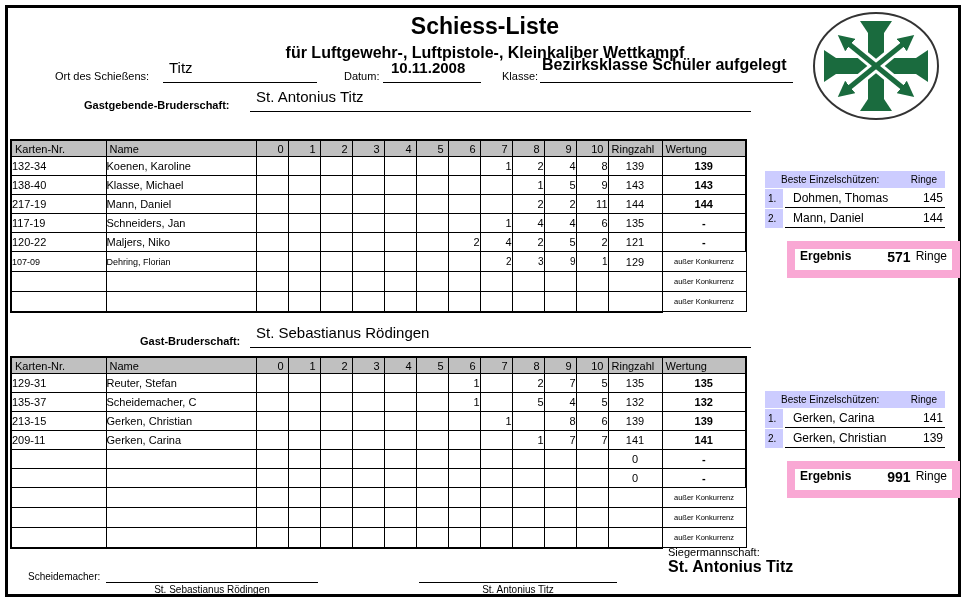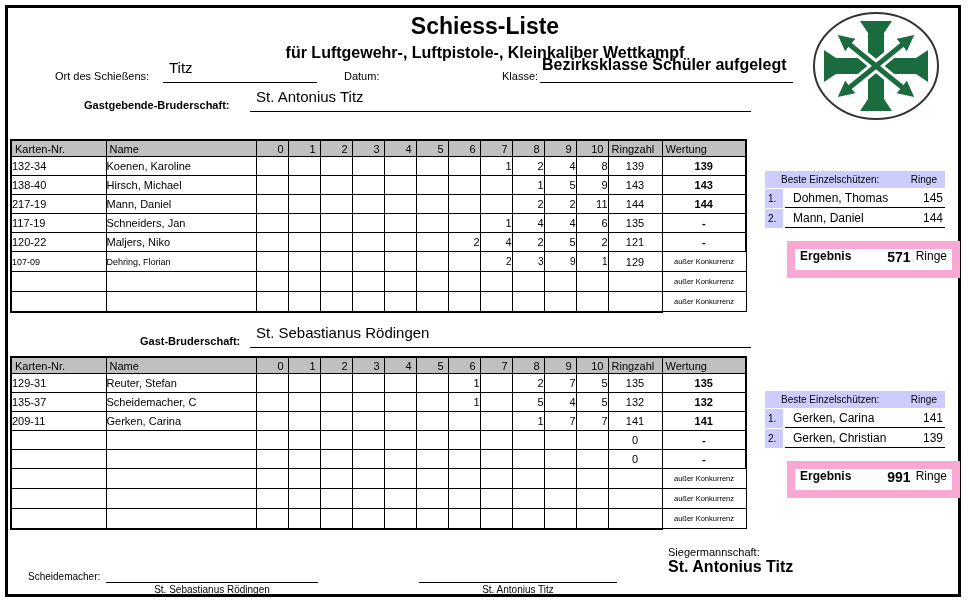--- a/index.html
+++ b/index.html
@@ -89,20 +89,21 @@
 
 <div class="page">
   <div class="abs frame"></div>
 
   <div class="abs title">Schiess-Liste</div>
   <div class="abs subtitle">für Luftgewehr-, Luftpistole-, Kleinkaliber Wettkampf</div>
 
   <div class="abs lbl" style="left:55px;top:70px;">Ort des Schießens:</div>
   <div class="abs ufield f-ort">Titz</div>
   <div class="abs lbl" style="left:344px;top:70px;">Datum:</div>
+  <div class="abs ufield f-datum">10.11.2008</div>
   <div class="abs lbl" style="left:502px;top:70px;">Klasse:</div>
   <div class="abs ufield f-klasse">Bezirksklasse Schüler aufgelegt</div>
 
   <div class="abs lbl-b" style="left:84px;top:99px;">Gastgebende-Bruderschaft:</div>
   <div class="abs ufield f-host">St. Antonius Titz</div>
 
   <table class="abs score" id="host-table">
     <colgroup>
       <col style="width:95px">
         <col style="width:150px">
@@ -152,21 +153,21 @@
           <td class="c-hit"></td>
           <td class="c-hit">1</td>
           <td class="c-hit">2</td>
           <td class="c-hit">4</td>
           <td class="c-hit">8</td>
           <td class="c-ring">139</td>
           <td class="c-wert">139</td>
         </tr>
         <tr>
           <td class="c-karten">138-40</td>
-          <td class="c-name">Hirsch, Michael</td>
+          <td class="c-name">Klasse, Michael</td>
           <td class="c-hit"></td>
           <td class="c-hit"></td>
           <td class="c-hit"></td>
           <td class="c-hit"></td>
           <td class="c-hit"></td>
           <td class="c-hit"></td>
           <td class="c-hit"></td>
           <td class="c-hit"></td>
           <td class="c-hit">1</td>
           <td class="c-hit">5</td>
@@ -346,20 +347,37 @@
           <td class="c-hit"></td>
           <td class="c-hit"></td>
           <td class="c-hit"></td>
           <td class="c-hit">1</td>
           <td class="c-hit"></td>
           <td class="c-hit">5</td>
           <td class="c-hit">4</td>
           <td class="c-hit">5</td>
           <td class="c-ring">132</td>
           <td class="c-wert">132</td>
+        </tr>
+        <tr>
+          <td class="c-karten">213-15</td>
+          <td class="c-name">Gerken, Christian</td>
+          <td class="c-hit"></td>
+          <td class="c-hit"></td>
+          <td class="c-hit"></td>
+          <td class="c-hit"></td>
+          <td class="c-hit"></td>
+          <td class="c-hit"></td>
+          <td class="c-hit"></td>
+          <td class="c-hit">1</td>
+          <td class="c-hit"></td>
+          <td class="c-hit">8</td>
+          <td class="c-hit">6</td>
+          <td class="c-ring">139</td>
+          <td class="c-wert">139</td>
         </tr>
         <tr>
           <td class="c-karten">209-11</td>
           <td class="c-name">Gerken, Carina</td>
           <td class="c-hit"></td>
           <td class="c-hit"></td>
           <td class="c-hit"></td>
           <td class="c-hit"></td>
           <td class="c-hit"></td>
           <td class="c-hit"></td>

